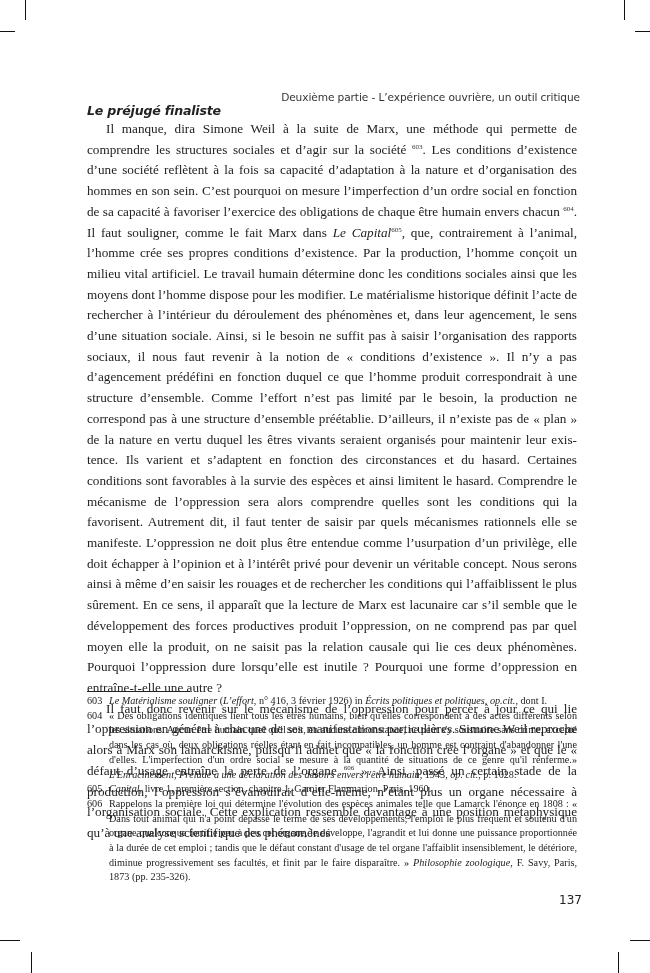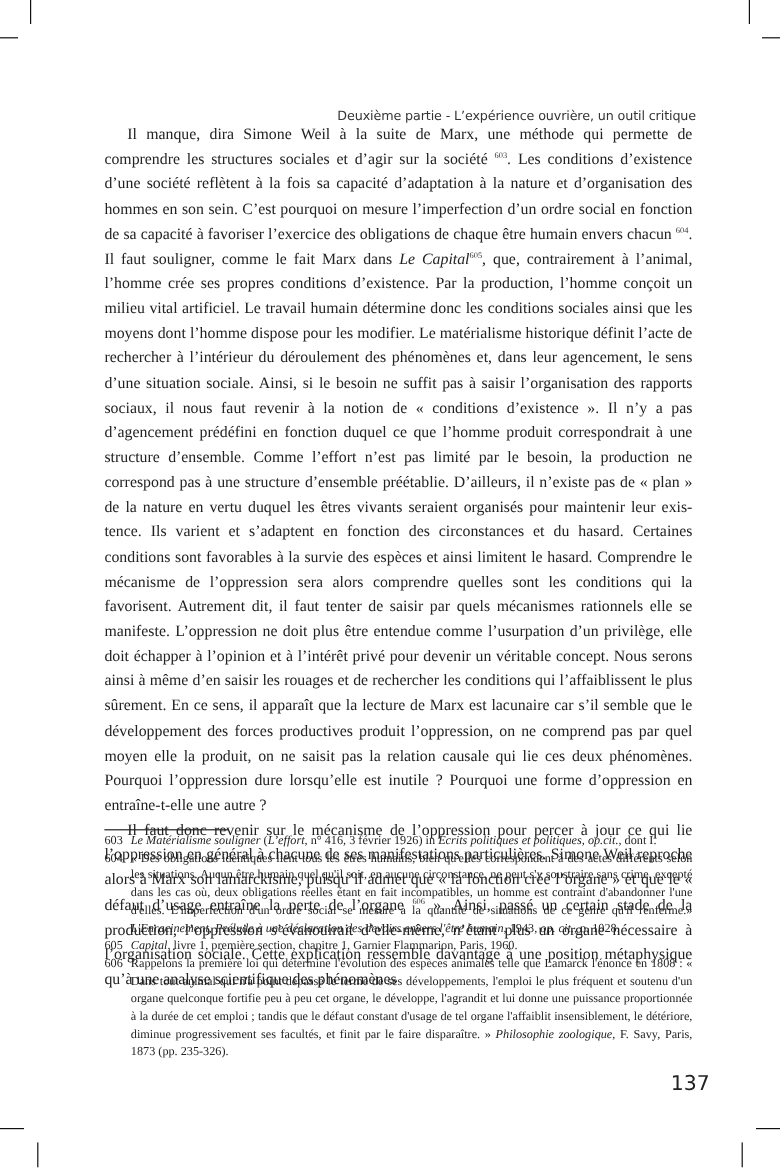--- a/index.html
+++ b/index.html
@@ -99,39 +99,40 @@
       flex: 1;
       text-align: justify;
     }
     .fn-text i { font-style: italic; }
 
     .page-number {
       position: absolute;
       left: 559px;
       top: 893px;
       font-family: "DejaVu Sans", sans-serif;
-      font-size: 17px;
+      font-size: 12px;
       color: #222;
     }
   </style>
 </head>
 <body>
 
 <div class="crop v" style="left:25px; top:0; height:20px;"></div>
 <div class="crop h" style="left:0; top:31px; width:15px;"></div>
 <div class="crop v" style="left:624px; top:0; height:20px;"></div>
 <div class="crop h" style="left:635px; top:31px; width:15px;"></div>
 <div class="crop h" style="left:0; top:940px; width:20px;"></div>
 <div class="crop v" style="left:31px; top:952px; height:21px;"></div>
 <div class="crop h" style="left:630px; top:940px; width:20px;"></div>
 <div class="crop v" style="left:618px; top:952px; height:21px;"></div>
 
 <div class="running-head">Deuxième partie - L’expérience ouvrière, un outil critique</div>
 
 <div class="content">
+  <h2 class="section-title">Le préjugé finaliste</h2>
   <div class="body-text" id="body-text">
       <p><span>Il manque, dira Simone Weil à la suite de Marx, une méthode qui permette de comprendre les structures sociales et d’agir sur la société </span><sup>603</sup><span>. Les conditions d’existence d’une société reflètent à la fois sa capacité d’adaptation à la nature et d’organisation des hommes en son sein. C’est pourquoi on mesure l’imperfection d’un ordre social en fonction de sa capacité à favoriser l’exer­cice des obligations de chaque être humain envers chacun </span><sup>604</sup><span>. Il faut souligner, comme le fait Marx dans </span><i>Le Capital</i><sup>605</sup><span>, que, contrairement à l’animal, l’homme crée ses propres conditions d’existence. Par la production, l’homme conçoit un milieu vital artificiel. Le travail humain détermine donc les conditions sociales ainsi que les moyens dont l’homme dispose pour les modifier. Le matérialisme historique définit l’acte de rechercher à l’intérieur du déroulement des phénomènes et, dans leur agencement, le sens d’une situation sociale. Ainsi, si le besoin ne suffit pas à saisir l’organisation des rapports sociaux, il nous faut revenir à la notion de « conditions d’existence ». Il n’y a pas d’agencement prédéfini en fonction duquel ce que l’homme produit correspondrait à une structure d’ensemble. Comme l’effort n’est pas limité par le besoin, la pro­duction ne correspond pas à une structure d’ensemble préétablie. D’ailleurs, il n’existe pas de « plan » de la nature en vertu duquel les êtres vivants seraient organisés pour maintenir leur exis­tence. Ils varient et s’adaptent en fonction des circonstances et du hasard. Certaines conditions sont favorables à la survie des espèces et ainsi limitent le hasard. Comprendre le mécanisme de l’oppression sera alors comprendre quelles sont les conditions qui la favorisent. Autrement dit, il faut tenter de saisir par quels mécanismes rationnels elle se manifeste. L’oppression ne doit plus être entendue comme l’usurpation d’un privilège, elle doit échapper à l’opinion et à l’intérêt privé pour devenir un véritable concept. Nous serons ainsi à même d’en saisir les rouages et de rechercher les conditions qui l’affaiblissent le plus sûrement. En ce sens, il apparaît que la lecture de Marx est lacunaire car s’il semble que le développement des forces productives produit l’oppression, on ne comprend pas par quel moyen elle la produit, on ne saisit pas la relation cau­sale qui lie ces deux phénomènes. Pourquoi l’oppression dure lorsqu’elle est inutile ? Pourquoi une forme d’oppression en entraîne-t-elle une autre ?</span></p>
       <p><span>Il faut donc revenir sur le mécanisme de l’oppression pour percer à jour ce qui lie l’oppression en général à chacune de ses manifestations particulières. Simone Weil reproche alors à Marx son lamarckisme, puisqu’il admet que « la fonction crée l’organe » et que le « défaut d’usage entraîne la perte de l’organe </span><sup>606</sup><span> ». Ainsi, passé un certain stade de la production, l’oppression s’évanouirait d’elle-même, n’étant plus un organe nécessaire à l’organisation sociale. Cette explication res­semble davantage à une position métaphysique qu’à une analyse scientifique des phénomènes</span></p>
     </div>
 </div>
 
 <div class="fn-rule"></div>
 
 <div class="footnotes" id="footnotes">
     <div class="fn">

